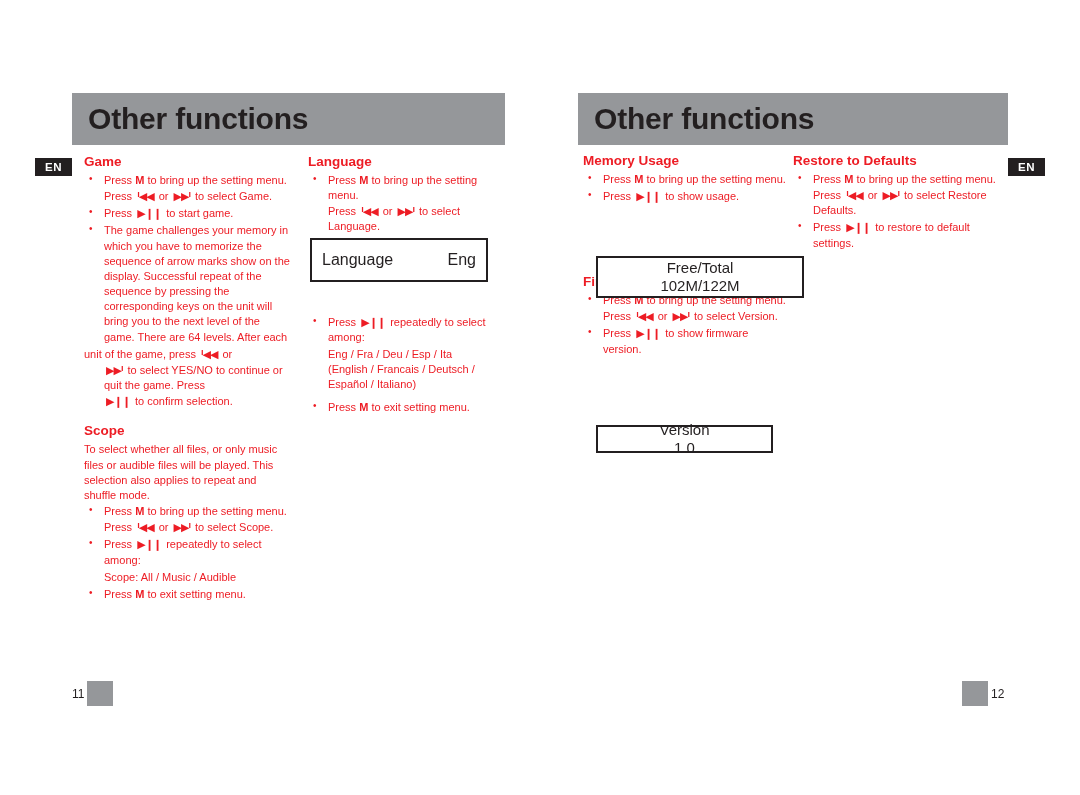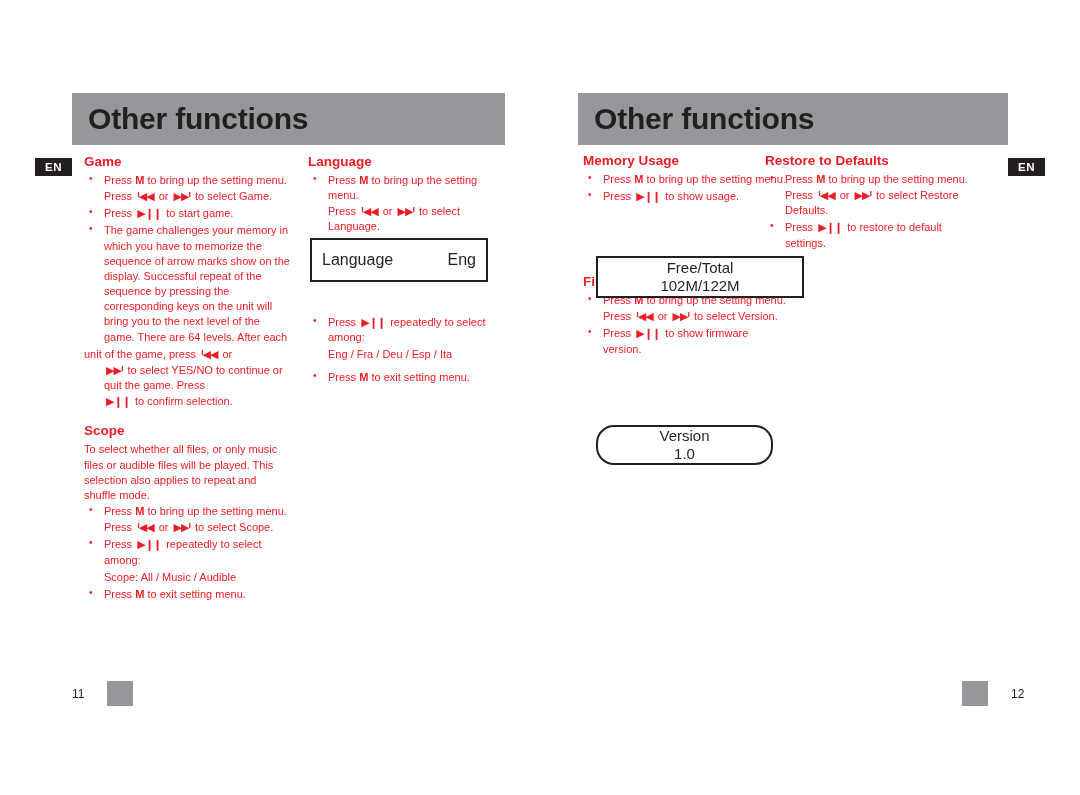--- a/index.html
+++ b/index.html
@@ -43,21 +43,21 @@
     width: 37px; height: 18px;
   }
   #en-left  { left: 35px;   top: 158px; }
   #en-right { left: 1008px; top: 158px; }
 
   
   .col { position: absolute; }
   #col-game     { left: 84px;  top: 154px; width: 207px; }
   #col-language { left: 308px; top: 154px; width: 200px; }
   #col-memory   { left: 583px; top: 153px; width: 205px; }
-  #col-restore  { left: 765px; top: 153px; width: 207px; }
+  #col-restore  { left: 793px; top: 153px; width: 207px; }
 
   
   .sec-head {
     color: #ed1c24;
     font-size: 13.5px;
     font-weight: bold;
     margin-bottom: 2px;
     line-height: 1.25;
   }
   .para {
@@ -114,24 +114,24 @@
   .lcd .row {
     display: flex;
     justify-content: space-between;
     padding: 0 10px;
     font-size: 16px;
   }
   .lcd .ctr { text-align: center; font-size: 15px; line-height: 1.22; }
 
   #lcd-language { left: 310px; top: 238px; width: 178px; height: 44px; }
   #lcd-memory   { left: 596px; top: 256px; width: 208px; height: 42px; }
-  #lcd-version  { left: 596px; top: 425px; width: 177px; height: 40px; border-radius: 18px; }
-
-  
-  .footer { position: absolute; display: flex; align-items: center; gap: 23px; }
+  #lcd-version  { left: 596px; top: 425px; width: 177px; height: 28px; }
+
+  
+  .footer { position: absolute; display: flex; align-items: center; gap: 3px; }
   #footer-left  { left: 72px;  top: 681px; }
   #footer-right { left: 962px; top: 681px; }
   .pg-num { font-size: 12px; color: #231f20; }
   .pg-sq  { width: 26px; height: 25px; background: #95979a; }
   .spacer-12 { height: 12px; }
 </style>
 </head>
 <body>
 
 <div class="page-wrap">
@@ -195,20 +195,21 @@
         </span>
       </li>
     </ul>
     <div style="height:78px"></div>
     <ul class="bul">
       <li>
         <span>Press </span><span class="key big">▶❙❙</span><span> repeatedly to select among:</span>
       </li>
       <li class="nobullet">
         <span class="line2">Eng / Fra / Deu / Esp / Ita</span>
+        <span style="display:block">(English / Francais / Deutsch / Español / Italiano)</span>
       </li>
       <li style="margin-top:8px">
         <span>Press </span><b>M</b><span> to exit setting menu.</span>
       </li>
     </ul>
   </div>
 
   <div class="lcd" id="lcd-language">
     <div class="row">
       <span>Language</span>

